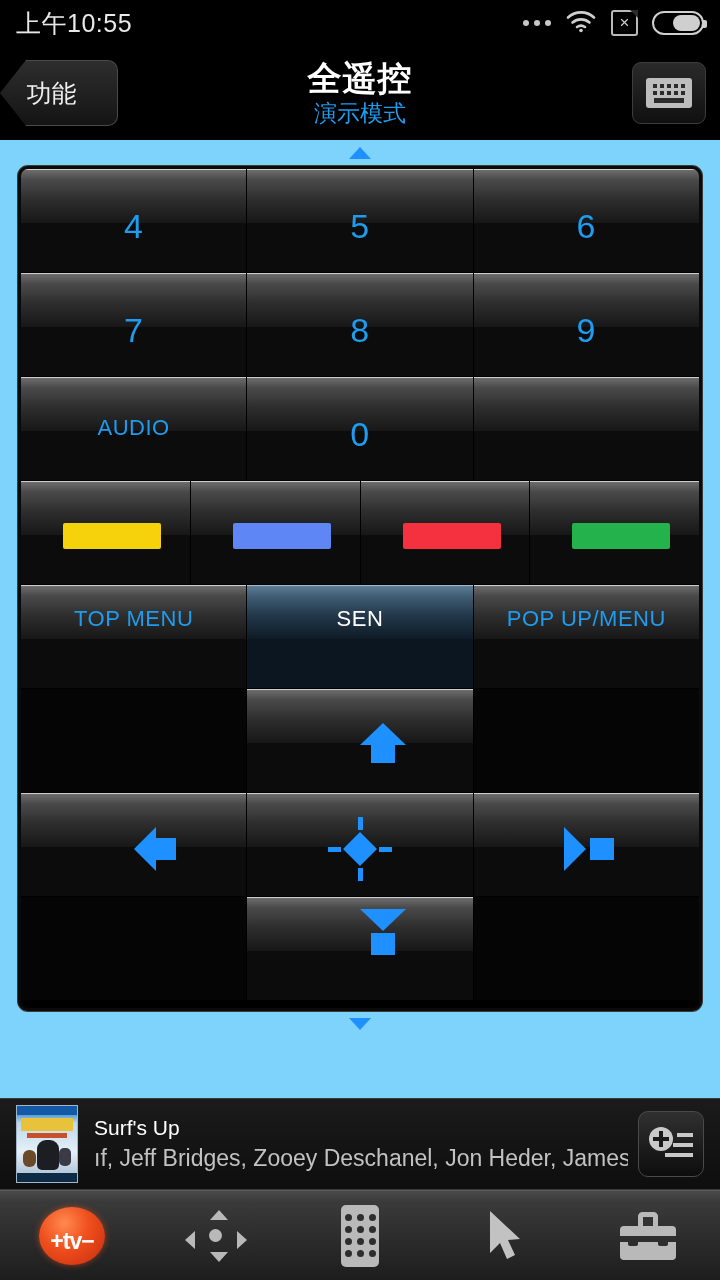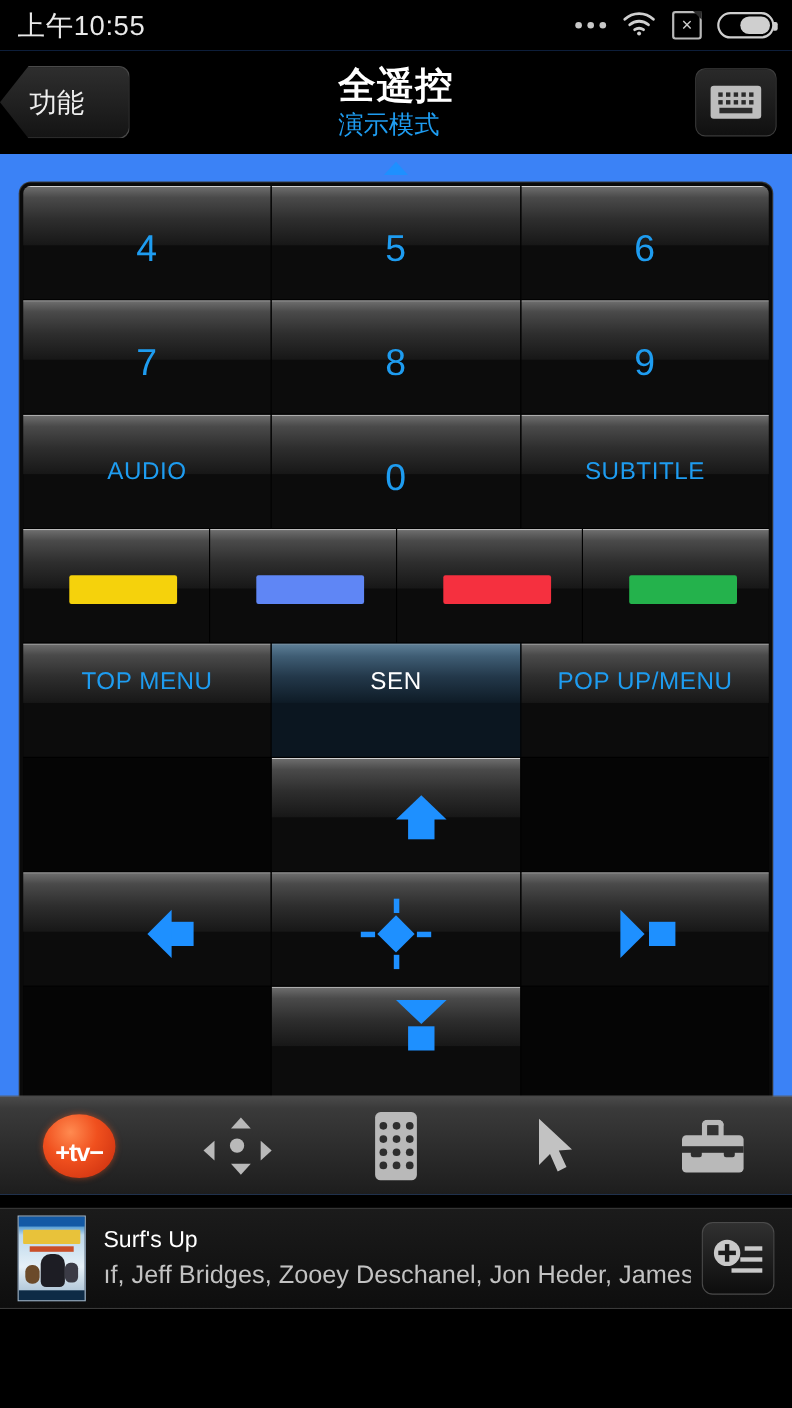--- a/index.html
+++ b/index.html
@@ -3,22 +3,22 @@
 <meta charset="utf-8">
 <style>
   * { margin:0; padding:0; box-sizing:border-box; }
   html, body {
     width:720px; height:1280px;
     background:#000;
     font-family:"Liberation Sans", sans-serif;
     overflow:hidden;
   }
   #app {
-    position:relative; width:720px; height:1086px;
-    background:#3b82f6;
+    position:relative; width:720px; height:1280px;
+    background:#7dd3fc;
   }
 
   
   .statusbar {
     height:46px; background:#000; display:flex; align-items:center;
     padding:0 16px; color:#e8e8e8;
   }
   .status-time { font-size:25px; letter-spacing:0.5px; color:#e9e9e9; }
   .status-right { margin-left:auto; display:flex; align-items:center; gap:14px; }
   .dots { display:flex; gap:5px; align-items:center; }
@@ -48,21 +48,21 @@
   }
   .btn-back {
     position:absolute; left:0; top:14px; width:118px; height:66px;
     background:linear-gradient(180deg,#2e2e2e,#141414);
     border:1px solid #4a4a4a; border-left:none;
     border-radius:0 10px 10px 0;
     clip-path: polygon(26px 0, 100% 0, 100% 100%, 26px 100%, 0 50%);
     display:flex; align-items:center; justify-content:center;
     padding-right:14px; color:#f0f0f0; font-size:25px;
   }
-  .title-wrap { line-height:1.08; }
+  .title-wrap { text-align:center; line-height:1.08; }
   .title-main { font-size:34px; color:#fff; font-weight:bold; letter-spacing:1px;}
   .title-sub { font-size:23px; color:#1e9cf0; margin-top:4px; }
   .btn-kbd {
     position:absolute; right:14px; top:16px; width:74px; height:62px;
     background:linear-gradient(180deg,#2a2a2a,#101010);
     border:1px solid #3d3d3d; border-radius:9px;
     display:flex; align-items:center; justify-content:center;
   }
   .kbd-glyph {
     width:46px; height:30px; background:#bdbdbd; border-radius:3px;
@@ -338,21 +338,20 @@
         <div class="key">
             <span class="face"></span>
             <span class="lbl">AUDIO</span>
           </div>
         <div class="key">
             <span class="face"></span>
             <span class="lbl big">0</span>
           </div>
         <div class="key">
             <span class="face"></span>
-            <span class="lbl">SUBTITLE</span>
           </div>
       </div>
 
       <div class="grid-row row-color">
         <div class="key">
             <span class="face"></span>
           <span class="colorbar">
               <i id="c0" style="background: rgb(245, 210, 12);"></i>
             </span>
         </div>

